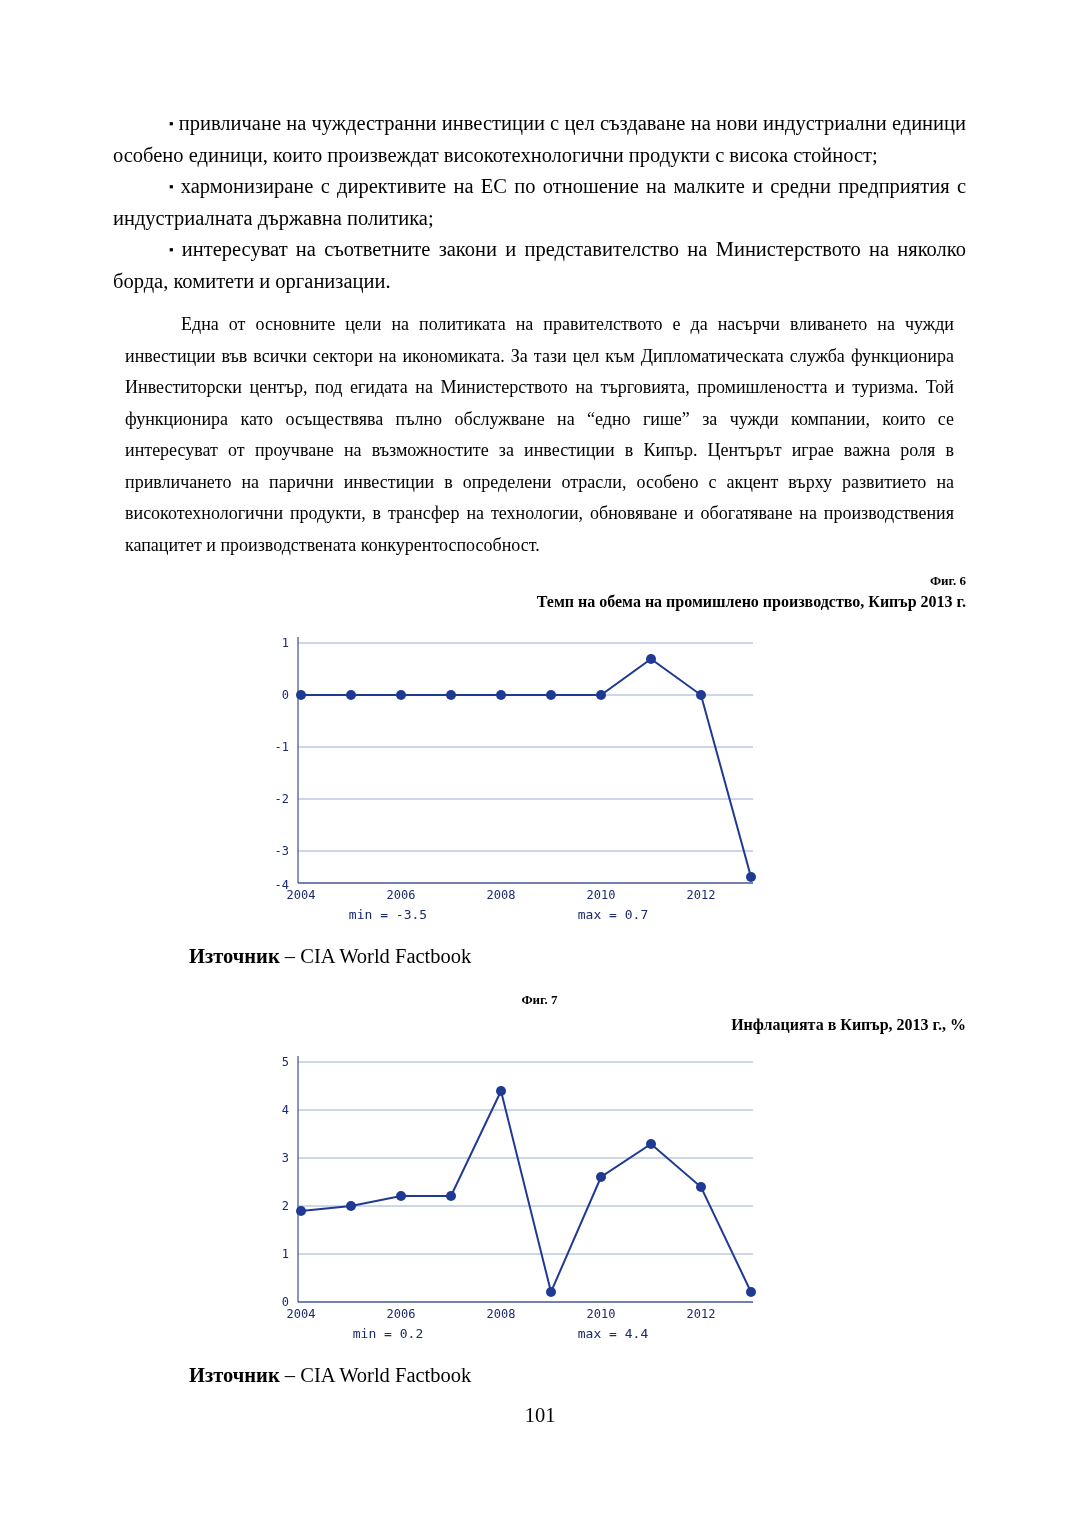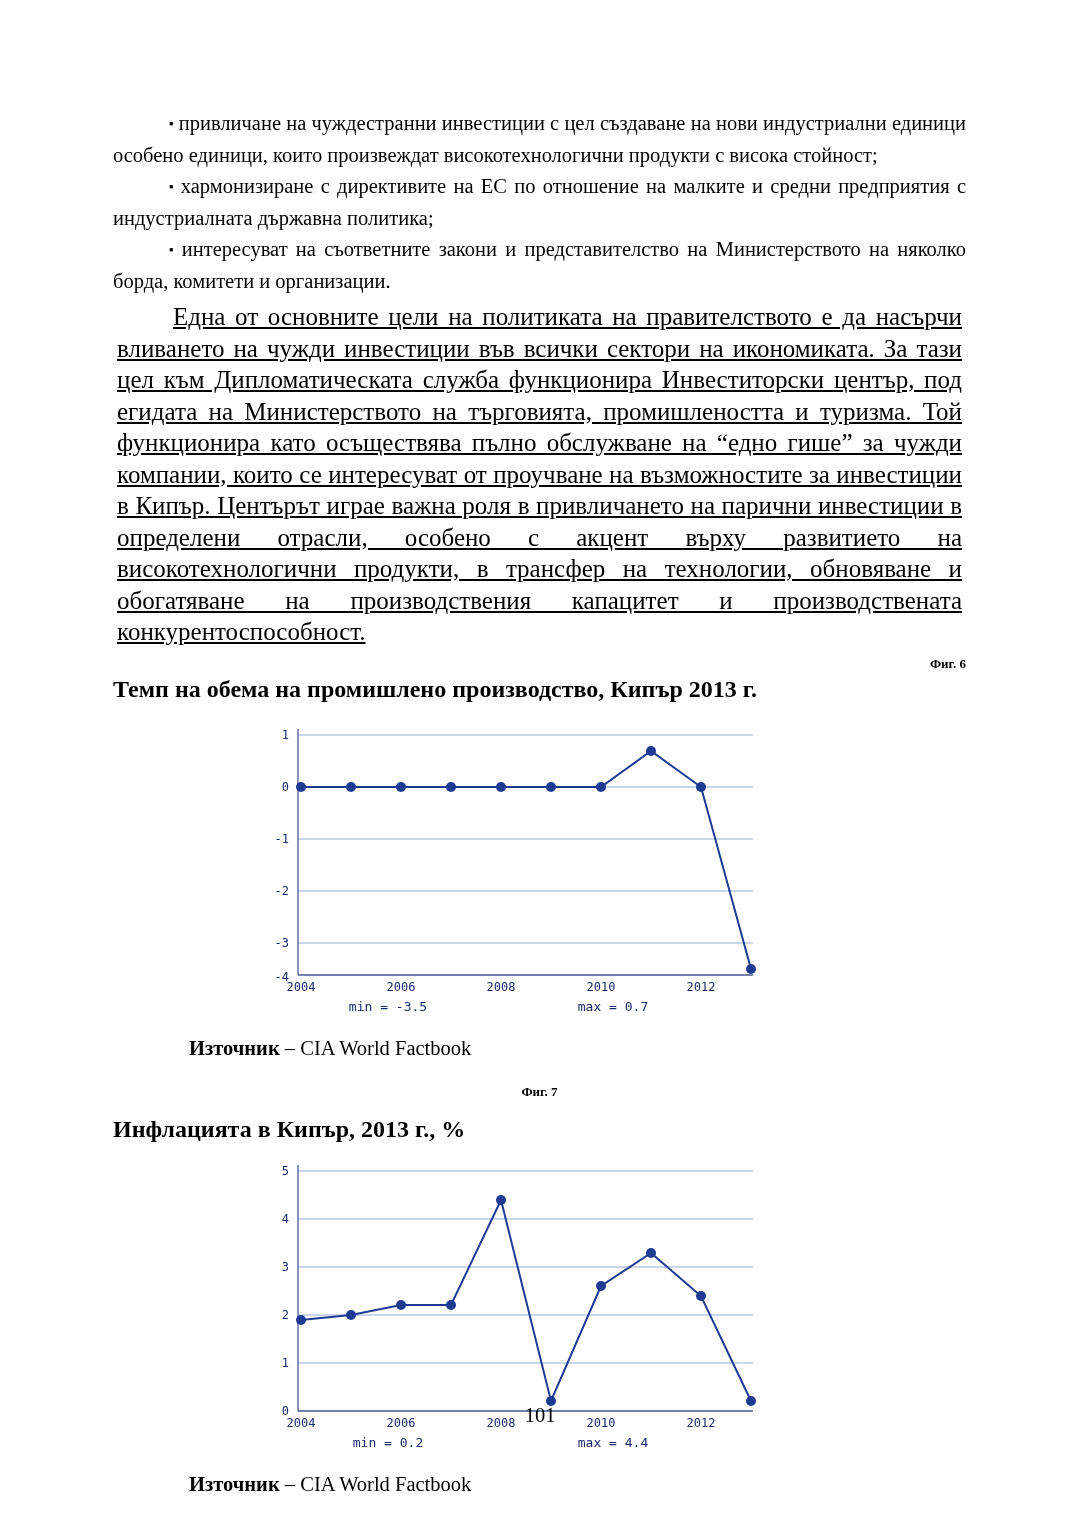--- a/index.html
+++ b/index.html
@@ -21,27 +21,26 @@
     width: 1080px;
     height: 1119px;
   }
   .content {
     position: absolute;
     left: 113px;
     top: 108px;
     width: 853px;
   }
   p.body-par {
-    margin: 4px;
-    font-size: 25px;
+    margin: 12px;
+    font-size: 18px;
     line-height: 31.5px;
     text-align: justify;
     text-indent: 56px;
     hyphens: manual;
-    text-decoration: underline;
   }
   p.bullet-par {
     margin: 0;
     font-size: 20.5px;
     line-height: 31.5px;
     text-align: justify;
     text-indent: 56px;
   }
   .bullet-mark {
     font-size: 13px;
@@ -49,22 +48,22 @@
     padding-right: 5px;
   }
   .fig-label {
     font-weight: bold;
     font-size: 13px;
     text-align: right;
     margin: 0;
   }
   .fig-title {
     font-weight: bold;
-    font-size: 24px;
-    text-align: left;
+    font-size: 16px;
+    text-align: right;
     margin: 0;
   }
   .source-line {
     font-size: 20.5px;
     margin: 8px;
     padding-left: 68px;
   }
   .source-line .src-bold {
     font-weight: bold;
   }
@@ -159,21 +158,21 @@
         <text class="x-tick-label" x="478" y="276" text-anchor="middle">2012</text>
 
         <text class="minmax" x="165" y="296" text-anchor="middle">min = -3.5</text>
         <text class="minmax" x="390" y="296" text-anchor="middle">max = 0.7</text>
       </svg>
     </div>
 
     <p class="source-line" style="margin-top:18px;"><span class="src-bold">Източник</span><span> – CIA World Factbook</span></p>
 
     <p class="fig-label" style="margin-top:24px;text-align:center;">Фиг. 7</p>
-    <p class="fig-title" style="margin-top:16px;">Инфлацията  в  Кипър,  2013 г., %</p>
+    <p class="fig-title" style="margin-top:8px;">Инфлацията  в  Кипър,  2013 г., %</p>
 
     <div class="chart-wrap" style="width:560px; margin-top:12px; margin-left:110px;">
       <svg width="560" height="300" viewBox="0 0 560 300">
 
         <g stroke="#9aaed6" stroke-width="1">
           <line x1="75" y1="16" x2="530" y2="16"></line>
           <line x1="75" y1="64" x2="530" y2="64"></line>
           <line x1="75" y1="112" x2="530" y2="112"></line>
           <line x1="75" y1="160" x2="530" y2="160"></line>
           <line x1="75" y1="208" x2="530" y2="208"></line>

